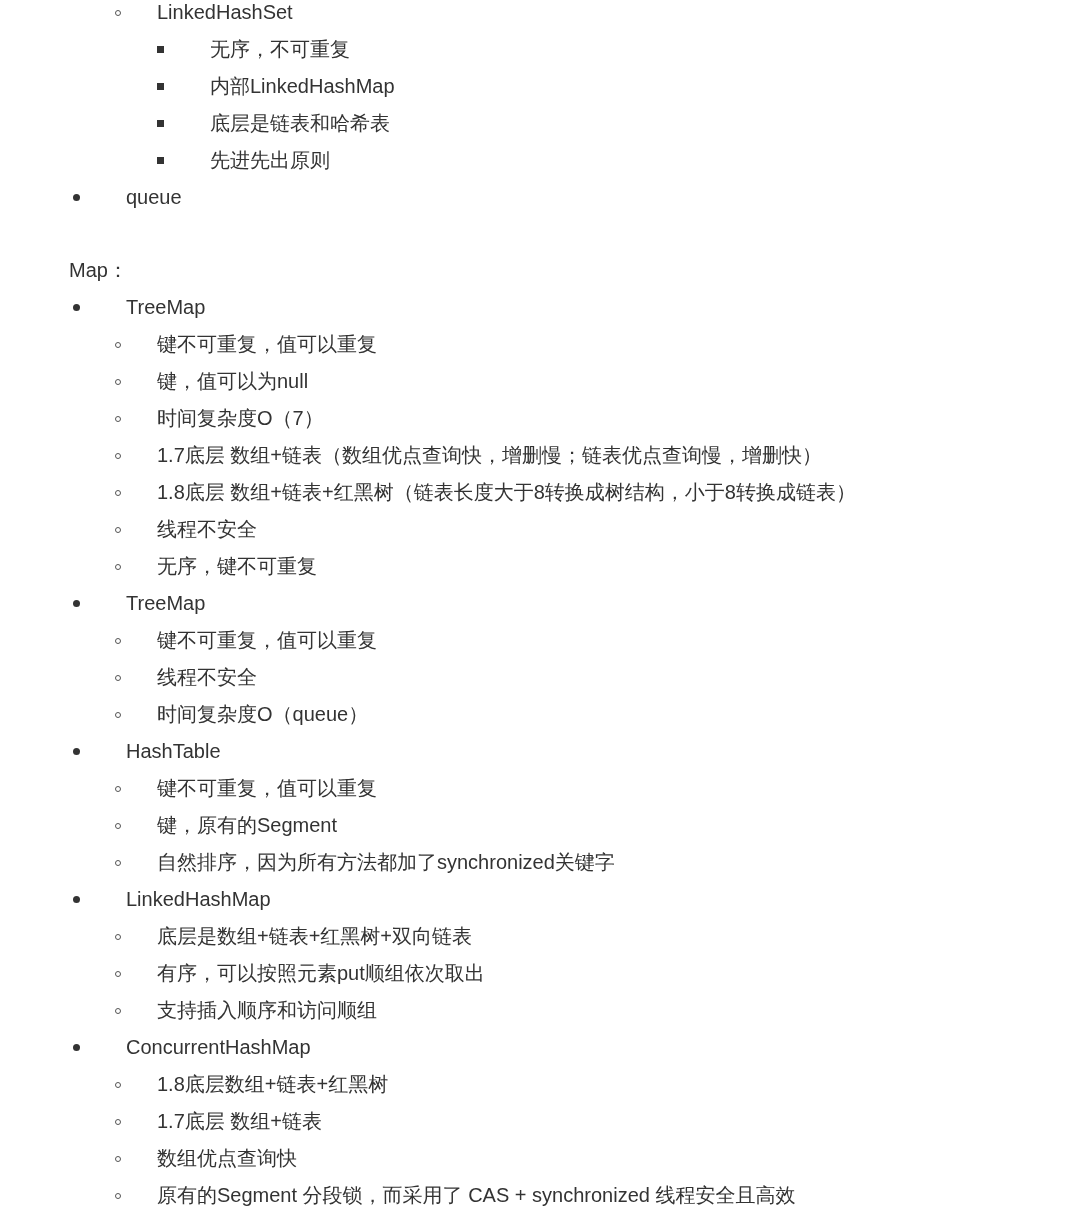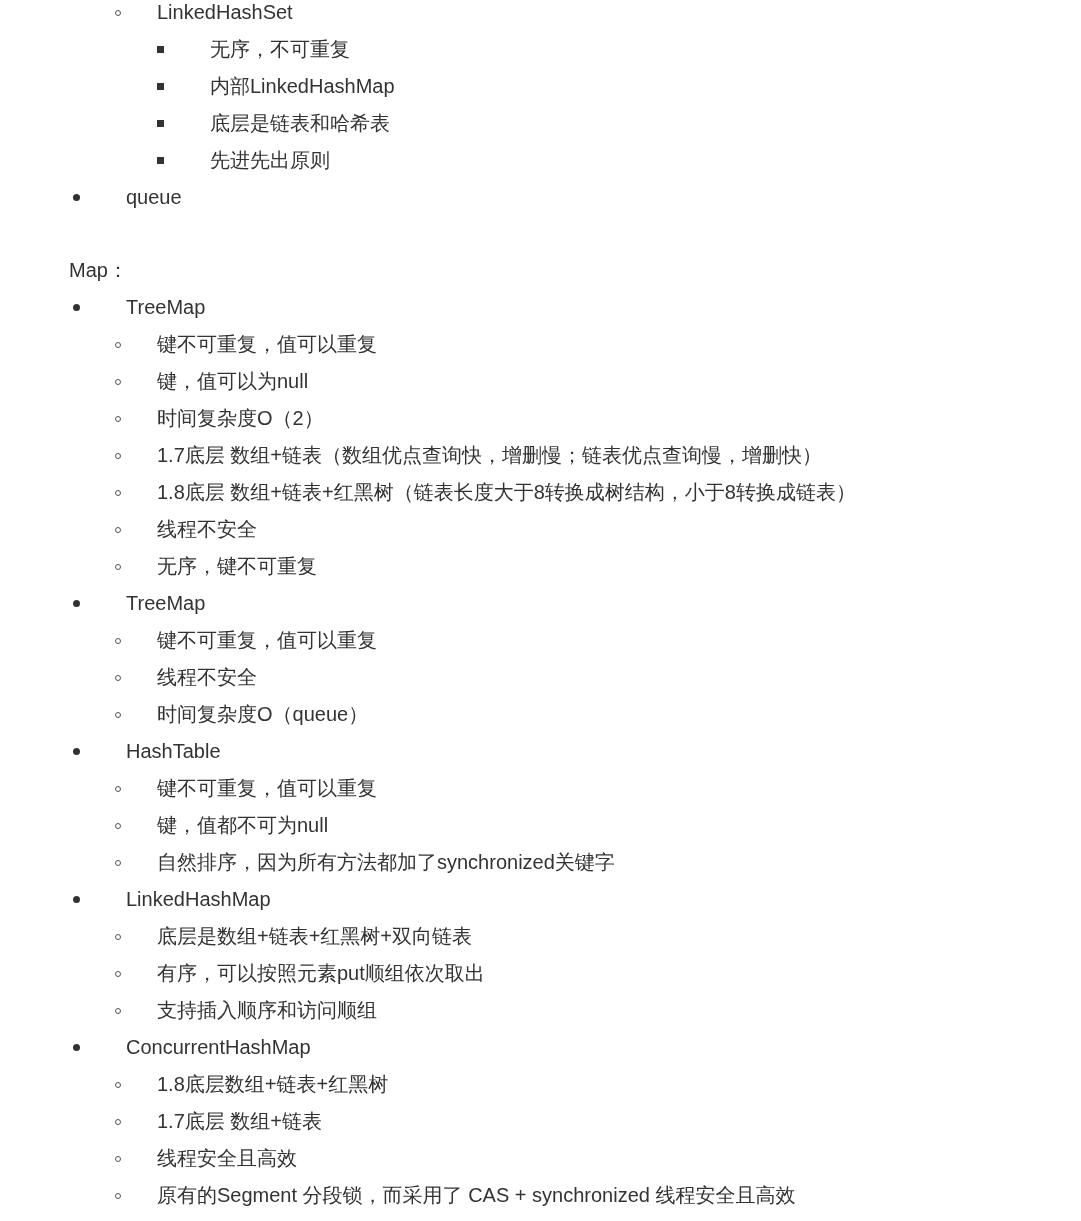--- a/index.html
+++ b/index.html
@@ -82,21 +82,21 @@
 <div class="line l2" style="top:363px">
   <span class="bullet">
       <span class="circle"></span>
     </span>
   <span class="txt">键，值可以为null</span>
 </div>
 <div class="line l2" style="top:400px">
   <span class="bullet">
       <span class="circle"></span>
     </span>
-  <span class="txt">时间复杂度O（2）</span>
+  <span class="txt">时间复杂度O（7）</span>
 </div>
 <div class="line l2" style="top:437px">
   <span class="bullet">
       <span class="circle"></span>
     </span>
   <span class="txt">1.7底层 数组+链表（数组优点查询快，增删慢；链表优点查询慢，增删快）</span>
 </div>
 <div class="line l2" style="top:474px">
   <span class="bullet">
       <span class="circle"></span>
@@ -150,21 +150,21 @@
 <div class="line l2" style="top:770px">
   <span class="bullet">
       <span class="circle"></span>
     </span>
   <span class="txt">键不可重复，值可以重复</span>
 </div>
 <div class="line l2" style="top:807px">
   <span class="bullet">
       <span class="circle"></span>
     </span>
-  <span class="txt">键，值都不可为null</span>
+  <span class="txt">键，原有的Segment</span>
 </div>
 <div class="line l2" style="top:844px">
   <span class="bullet">
       <span class="circle"></span>
     </span>
   <span class="txt">自然排序，因为所有方法都加了synchronized关键字</span>
 </div>
 
 <div class="line l1" style="top:881px">
   <span class="bullet">
@@ -206,20 +206,20 @@
 <div class="line l2" style="top:1103px">
   <span class="bullet">
       <span class="circle"></span>
     </span>
   <span class="txt">1.7底层 数组+链表</span>
 </div>
 <div class="line l2" style="top:1140px">
   <span class="bullet">
       <span class="circle"></span>
     </span>
-  <span class="txt">线程安全且高效</span>
+  <span class="txt">数组优点查询快</span>
 </div>
 <div class="line l2" style="top:1177px">
   <span class="bullet">
       <span class="circle"></span>
     </span>
   <span class="txt">原有的Segment 分段锁，而采用了 CAS + synchronized 线程安全且高效</span>
 </div>
 
 </body></html>

